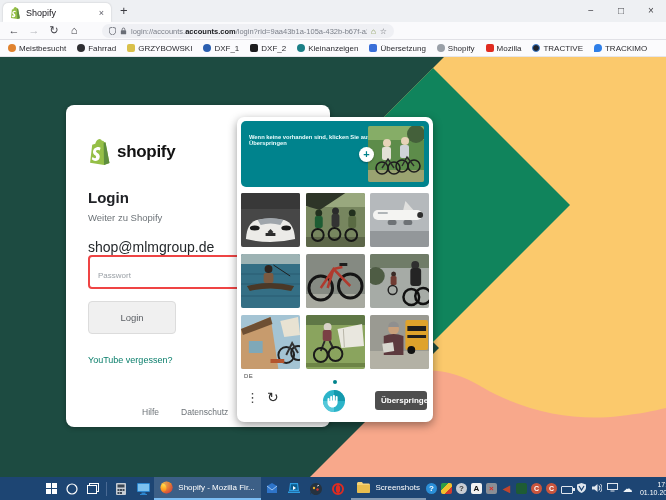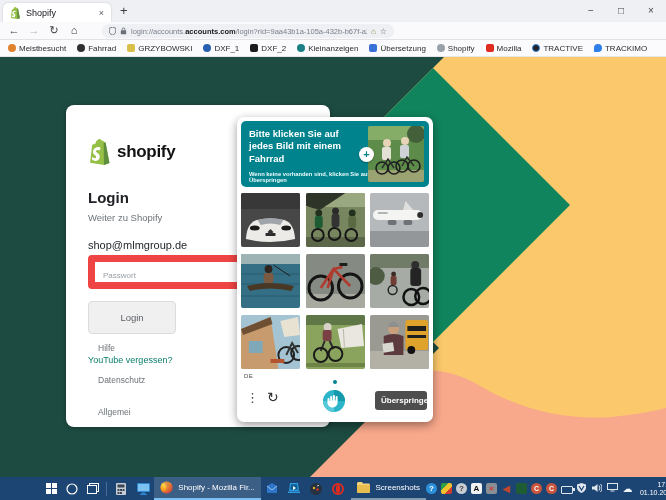--- a/index.html
+++ b/index.html
@@ -43,30 +43,30 @@
   
   #page{position:absolute;left:0;top:57px;width:666px;height:420px;overflow:hidden;}
   #bgsvg{position:absolute;left:0;top:0;}
 
   #card{position:absolute;left:66px;top:48px;width:264px;height:322px;background:#fff;
     border-radius:8px;box-shadow:0 1px 5px rgba(0,0,0,.3);z-index:2;}
   #brand{position:absolute;left:22px;top:34px;display:flex;align-items:center;gap:5px;}
   #brand .bword{font-size:17px;font-weight:bold;color:#121212;letter-spacing:-.3px;}
   #lg-h1{position:absolute;left:22px;top:84px;font-size:15px;font-weight:bold;color:#202226;}
   #lg-sub{position:absolute;left:22px;top:107px;font-size:9.5px;color:#6d7378;}
-  #lg-email{position:absolute;left:22px;top:134px;font-size:11px;color:#24282b;}
-  #pw{position:absolute;left:22px;top:150px;width:221px;height:34px;border:7px solid #ef4444;
+  #lg-email{position:absolute;left:22px;top:134px;font-size:14px;color:#24282b;}
+  #pw{position:absolute;left:22px;top:150px;width:221px;height:34px;border:2px solid #ef4444;
     border-radius:4px;box-sizing:border-box;font-size:8px;color:#24282b;padding:7px 8px 0 8px;
     font-family:inherit;background:#fff;outline:none;vertical-align:top;}
   #pw::placeholder{color:#9aa0a6;}
   #lg-btn{position:absolute;left:22px;top:196px;width:88px;height:33px;background:#f0f0f0;
     border:1px solid #dcdcdc;border-radius:4px;font-size:9.5px;color:#5d6166;font-family:inherit;}
   #lg-forgot{position:absolute;left:22px;top:250px;font-size:9px;color:#0a7e6b;}
   #lg-foot{position:absolute;left:0;bottom:10px;width:100%;display:flex;gap:22px;
-    padding-left:32px;box-sizing:border-box;font-size:8.5px;color:#6d7378;white-space:nowrap;overflow:hidden;flex-direction:column;}
+    padding-left:76px;box-sizing:border-box;font-size:8.5px;color:#6d7378;white-space:nowrap;overflow:hidden;}
 
   
   #cap{position:absolute;left:237px;top:60px;width:196px;height:305px;background:#fff;
     border-radius:7px;box-shadow:0 3px 10px rgba(0,0,0,.4);z-index:5;}
   #cap-head{position:absolute;left:4px;top:4px;width:188px;height:66px;background:#00838d;
     border-radius:5px;box-sizing:border-box;padding:7px 8px;}
   #cap-title{width:116px;font-size:9.5px;font-weight:bold;color:#fff;line-height:1.3;}
   #cap-hint{width:122px;font-size:5.8px;font-weight:bold;color:#eafcfd;margin-top:6px;}
   #cap-ex{position:absolute;right:5px;top:5px;width:56px;height:56px;border-radius:2px;overflow:hidden;}
   #cap-plus{position:absolute;right:55px;top:26px;width:15px;height:15px;border-radius:50%;
@@ -263,21 +263,20 @@
       <div id="lg-forgot">YouTube vergessen?</div>
       <div id="lg-foot">
         <span>Hilfe</span>
         <span>Datenschutz</span>
         <span>Allgemei</span>
       </div>
     </div>
 
     <div id="cap">
       <div id="cap-head">
-        <div id="cap-title">Bitte klicken Sie auf jedes Bild mit einem Fahrrad</div>
         <div id="cap-hint">Wenn keine vorhanden sind, klicken Sie auf Überspringen</div>
         <div id="cap-ex">
           <svg width="56" height="56" viewBox="0 0 56 56" preserveAspectRatio="none">
               <rect width="56" height="56" fill="#5d8c4a"></rect>
               <rect width="56" height="14" fill="#86ad67"></rect>
               <circle cx="48" cy="8" r="9" fill="#44603a"></circle>
               <rect x="0" y="44" width="56" height="12" fill="#9aa371"></rect>
               <circle cx="19" cy="17" r="4" fill="#e7d3b8"></circle>
               <rect x="14" y="21" width="9" height="13" rx="2" fill="#e3e0d5"></rect>
               <circle cx="37" cy="15" r="4" fill="#e7d3b8"></circle>

